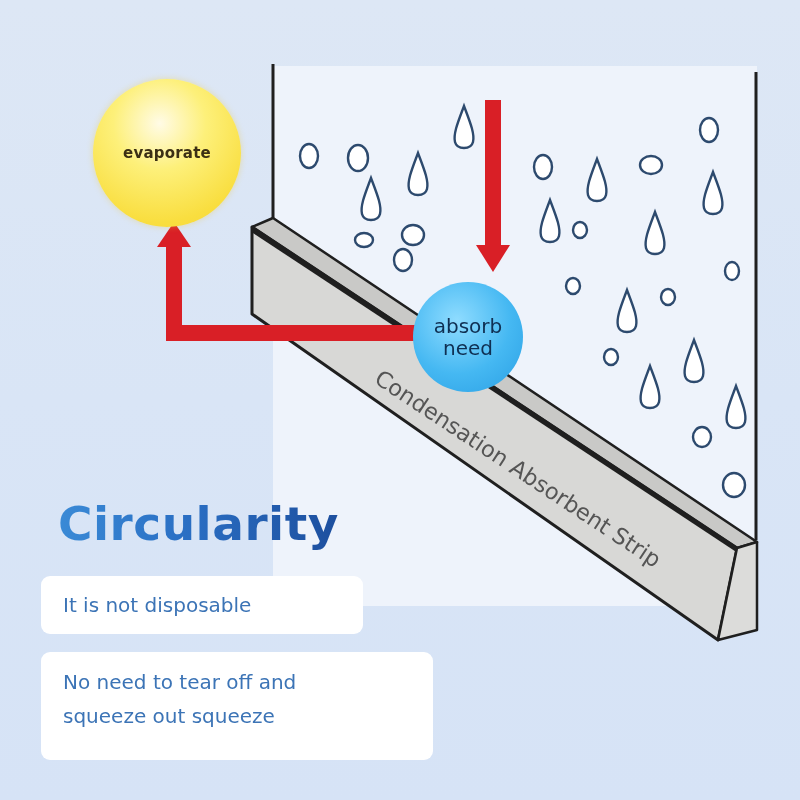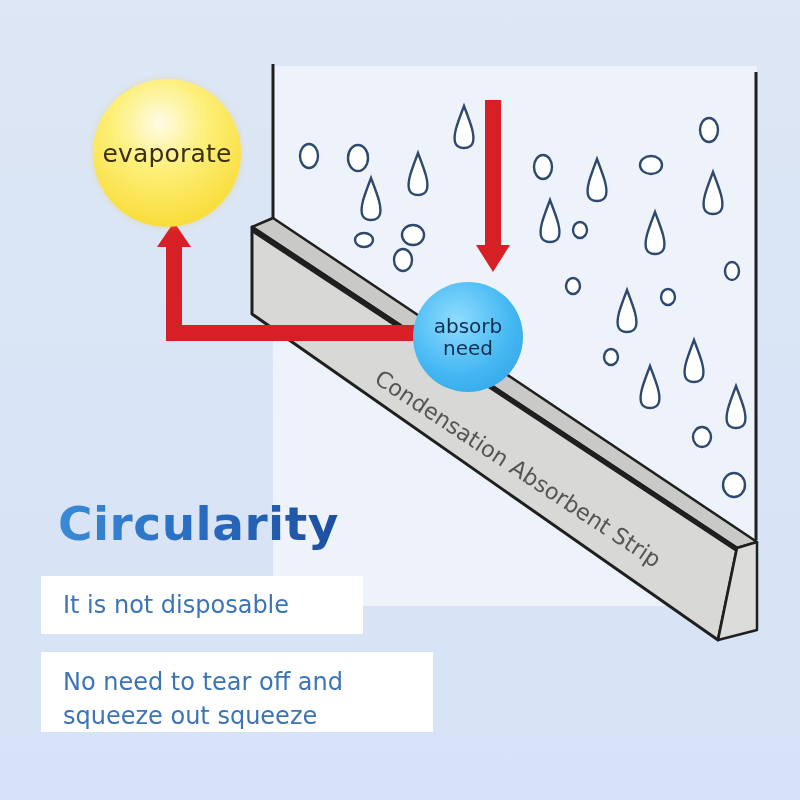--- a/index.html
+++ b/index.html
@@ -10,39 +10,39 @@
     }
     #scene { position: absolute; left: 0; top: 0; }
     .bubble {
       position: absolute; border-radius: 50%;
       display: flex; align-items: center; justify-content: center; text-align: center;
     }
     #evap {
       left: 93px; top: 79px; width: 148px; height: 148px;
       background: radial-gradient(circle at 45% 30%, #fffbe6 0%, #fdf07a 35%, #f9de3f 75%, #f6d43a 100%);
       box-shadow: 0 0 6px rgba(240,200,60,0.4);
-      font-size: 25px; color: #3b2f14; letter-spacing: 0.2px;
+      font-size: 15px; color: #3b2f14; letter-spacing: 0.2px; font-weight: bold;
     }
     #absorb {
       left: 413px; top: 282px; width: 110px; height: 110px;
       background: radial-gradient(circle at 40% 35%, #8fdcff 0%, #45b8f2 55%, #2a9fe4 100%);
       font-size: 20px; color: #0f2f52; line-height: 22px; flex-direction: column; text-align: right;
     }
     #title {
       position: absolute; left: 42px; top: 496px;
       font-size: 47px; font-weight: bold; letter-spacing: 0.5px;
       background: linear-gradient(90deg, #3a8ad6 0%, #2a6fc4 45%, #1d4f9e 100%);
       -webkit-background-clip: text; background-clip: text; color: transparent; margin-left: 16px;
     }
     .card {
-      position: absolute; background: #ffffff; border-radius: 0;
-      color: #3c74b6; font-size: 24px; line-height: 34px; box-sizing: border-box;
+      position: absolute; background: #ffffff; border-radius: 9px;
+      color: #3c74b6; font-size: 20px; line-height: 34px; box-sizing: border-box;
     }
     #card1 { left: 41px; top: 576px; width: 322px; height: 58px; padding: 12px 0 0 22px; }
-    #card2 { left: 41px; top: 652px; width: 392px; height: 80px; padding: 13px 0 0 22px; }
+    #card2 { left: 41px; top: 652px; width: 392px; height: 108px; padding: 13px 0 0 22px; }
     .card .line { display: block; white-space: nowrap; }
   </style>
 </head>
 <body>
 
 <svg id="scene" width="800" height="800" viewBox="0 0 800 800">
 
   <g>
     <rect x="273" y="66" width="484" height="540" fill="#eef3fb"></rect>
     <line x1="273" y1="64" x2="273" y2="226" stroke="#1f1f1f" stroke-width="3"></line>

